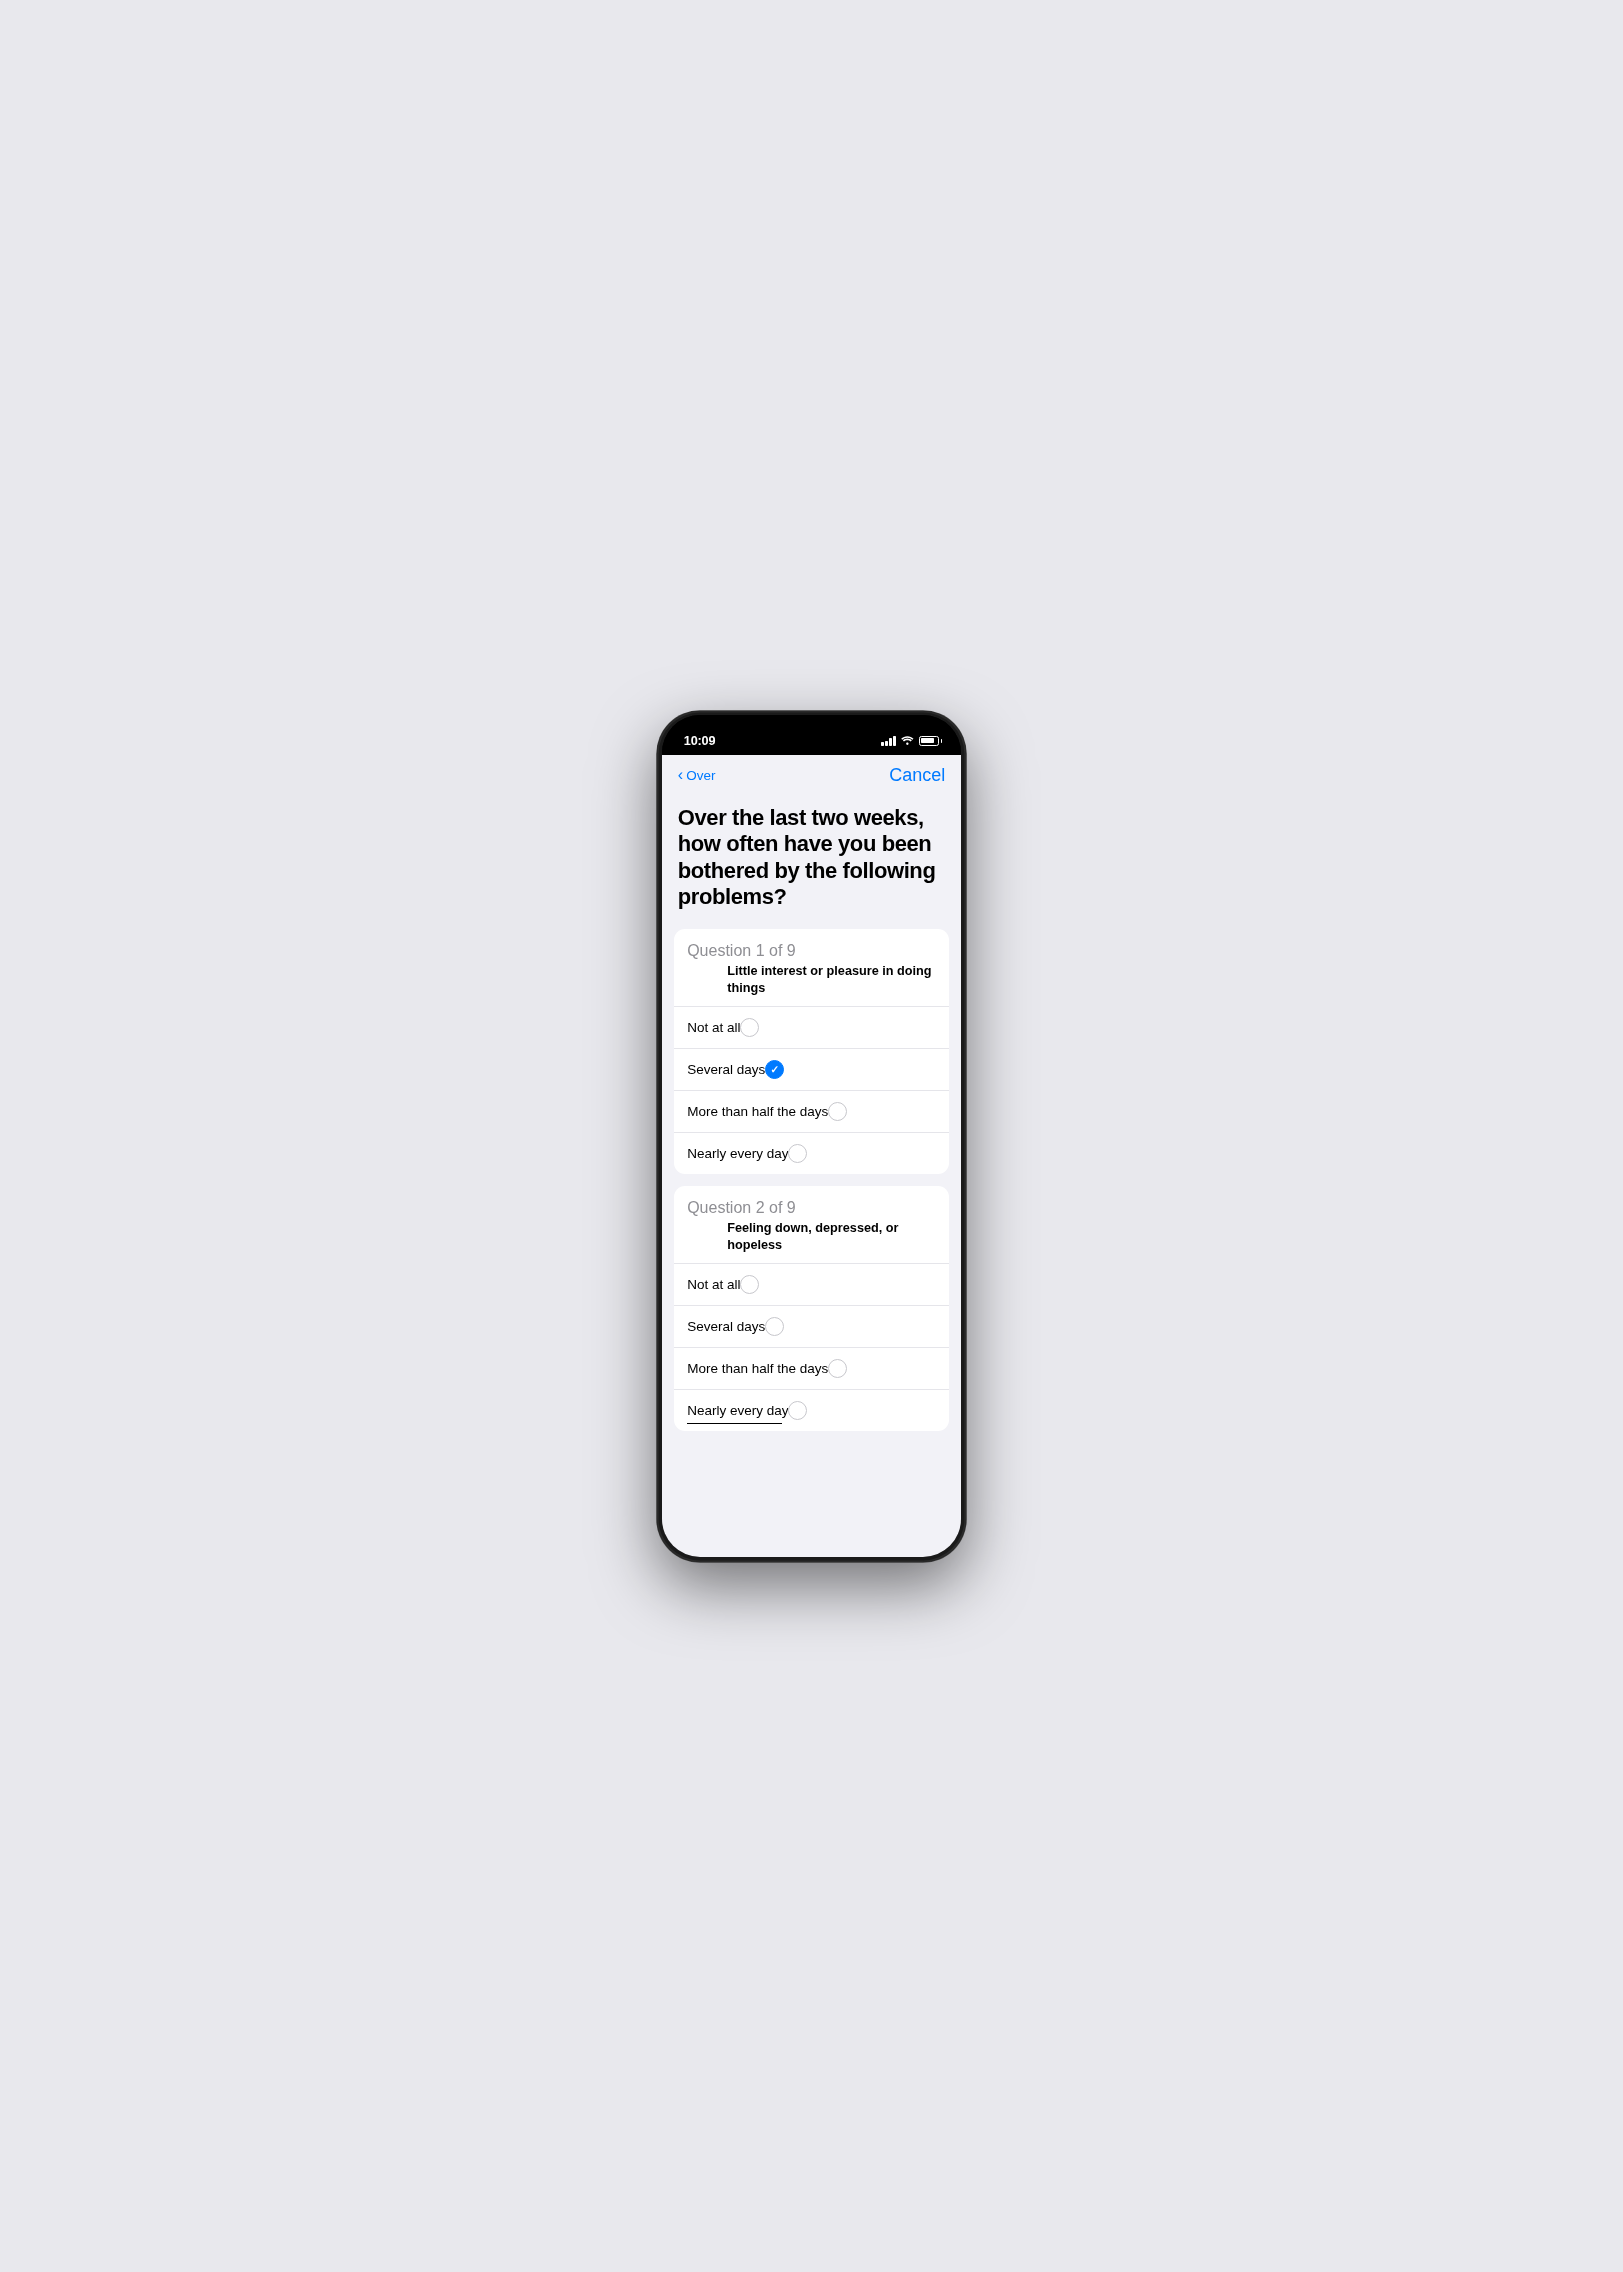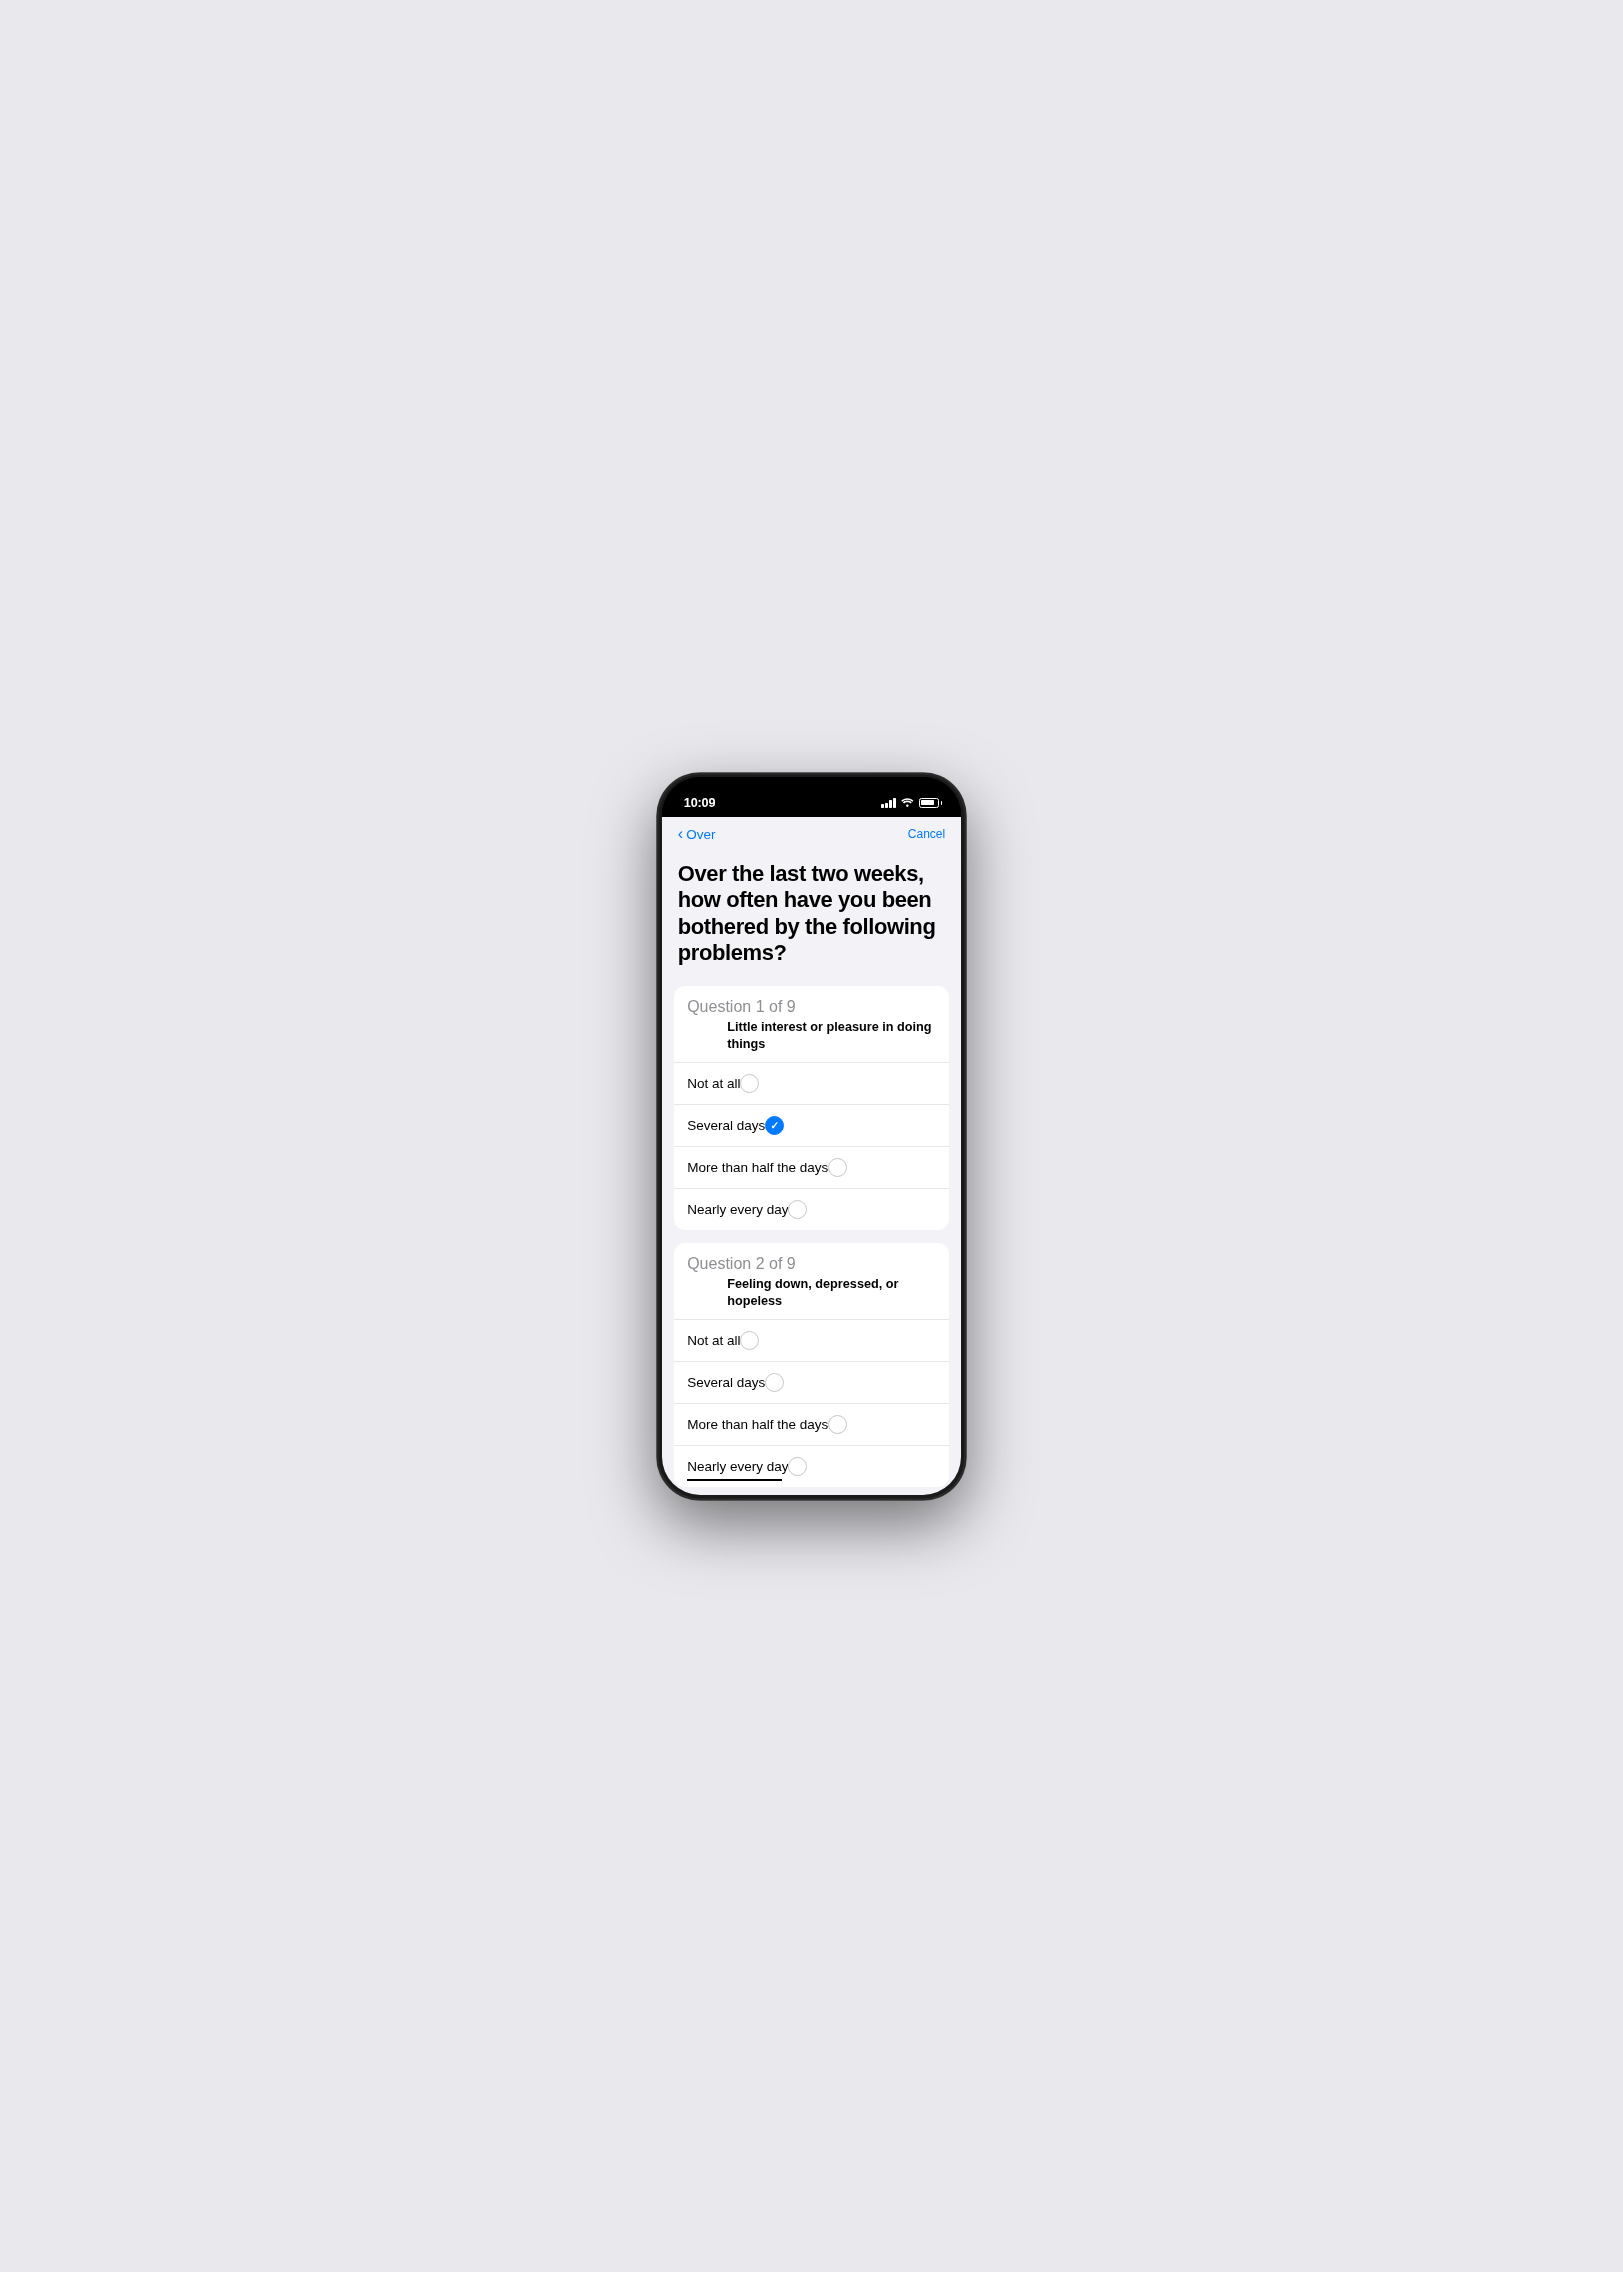--- a/index.html
+++ b/index.html
@@ -8,21 +8,21 @@
       background: #e8e8ed;
       display: flex;
       justify-content: center;
       align-items: center;
       min-height: 100vh;
       font-family: -apple-system, BlinkMacSystemFont, 'SF Pro Display', 'Helvetica Neue', Arial, sans-serif;
     }
 
     .phone-outer {
       width: 309px;
-      height: 727px;
+      height: 851px;
       background: #1a1a1a;
       border-radius: 43px;
       position: relative;
       box-shadow:
         0 0 0 0.8px #3a3a3a,
         0 24px 63px rgba(0,0,0,0.5),
         inset 0 0 0 1.6px #2a2a2a;
       overflow: hidden;
     }
 
@@ -180,21 +180,21 @@
 
     .chevron-left {
       font-size: 16px;
       font-weight: 300;
       line-height: 1;
       margin-top: -0.8px;
     }
 
     .nav-cancel {
       color: #007AFF;
-      font-size: 12px;
+      font-size: 18px;
       font-weight: 400;
       cursor: pointer;
     }
 
     
     .page-title {
       padding: 12.7px 16px 19px;
     }
 
     .page-title h1 {

